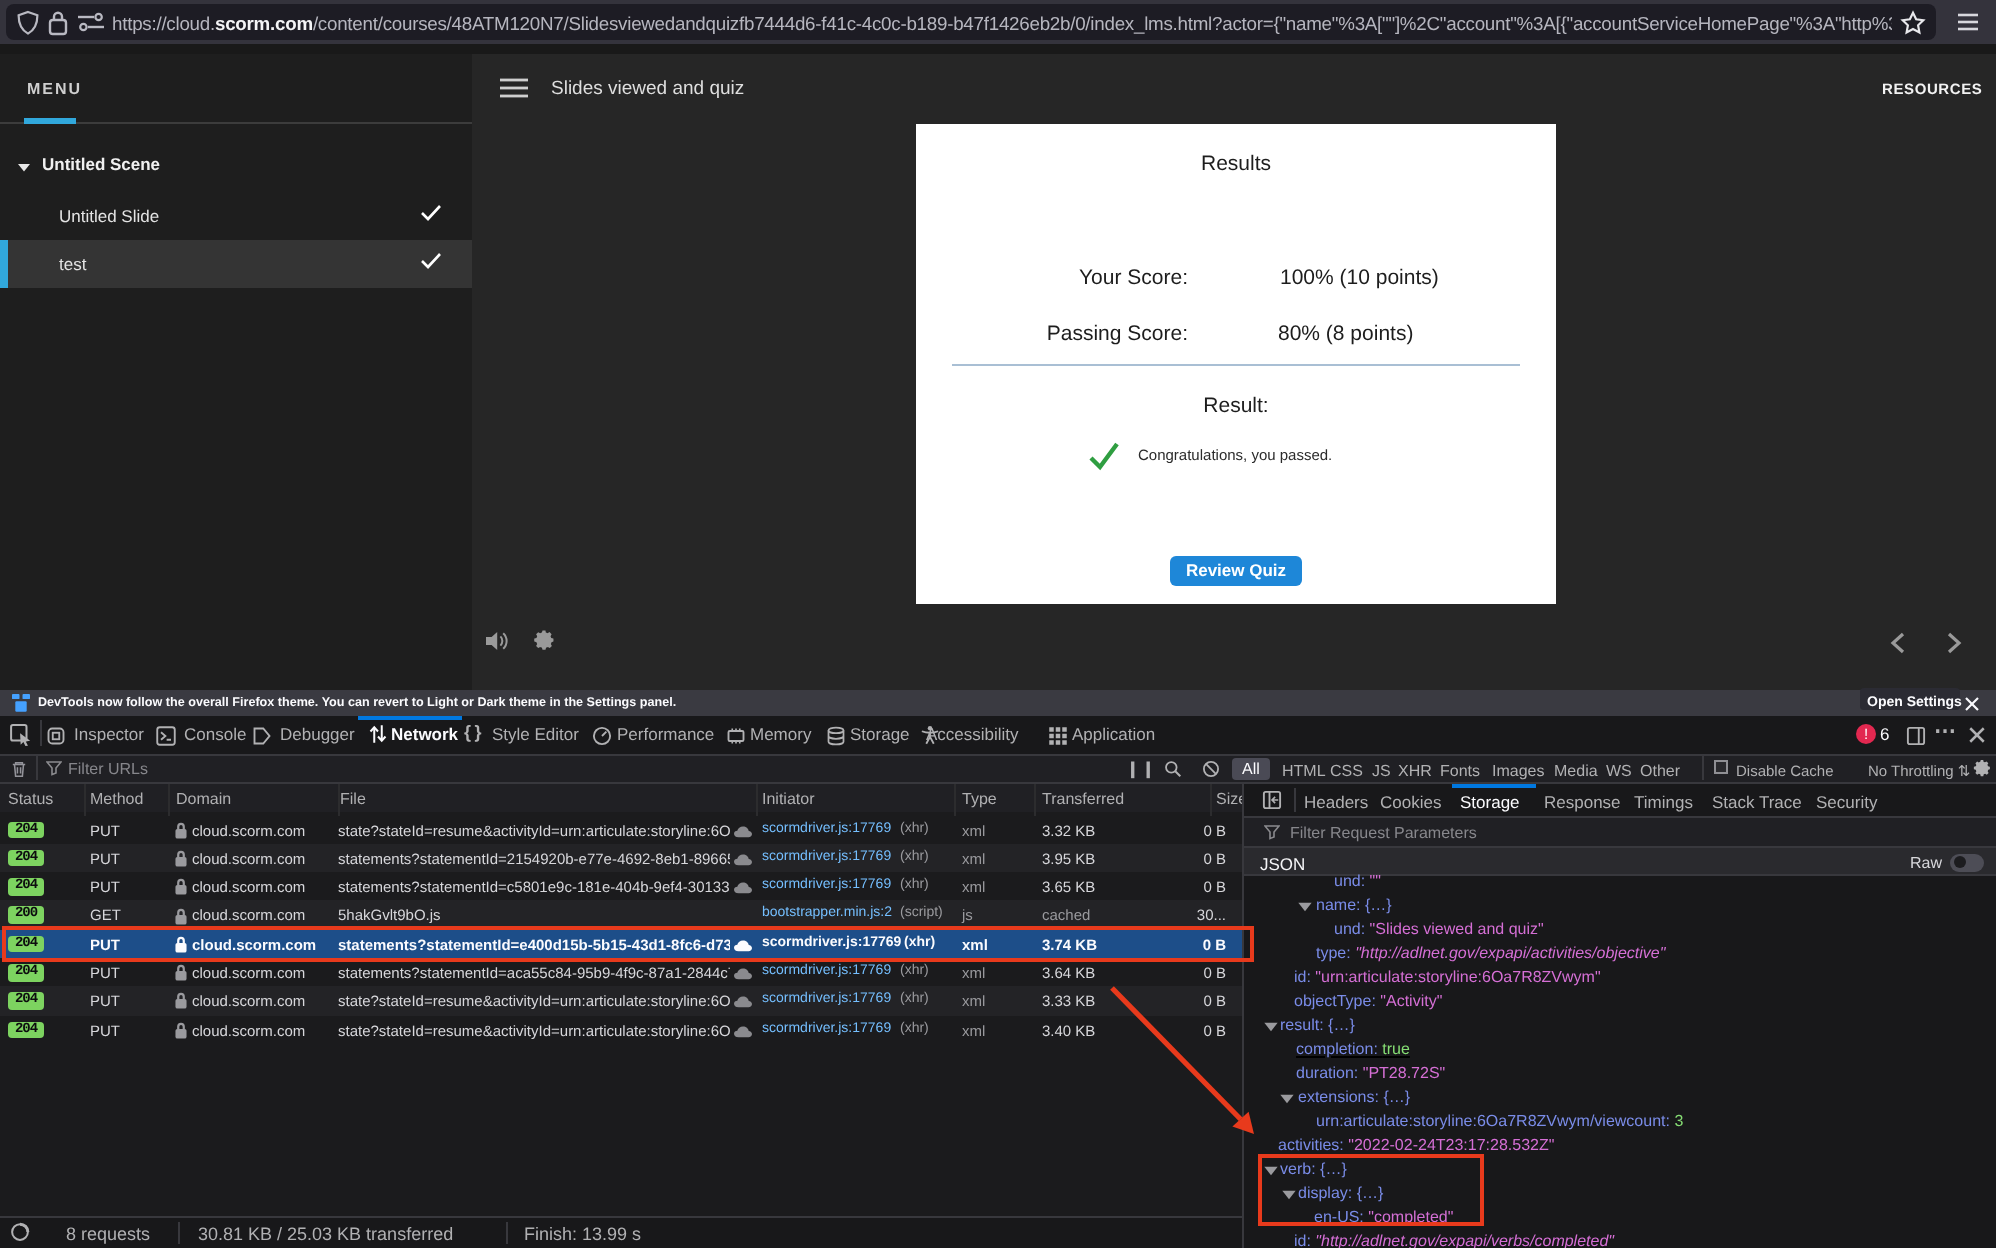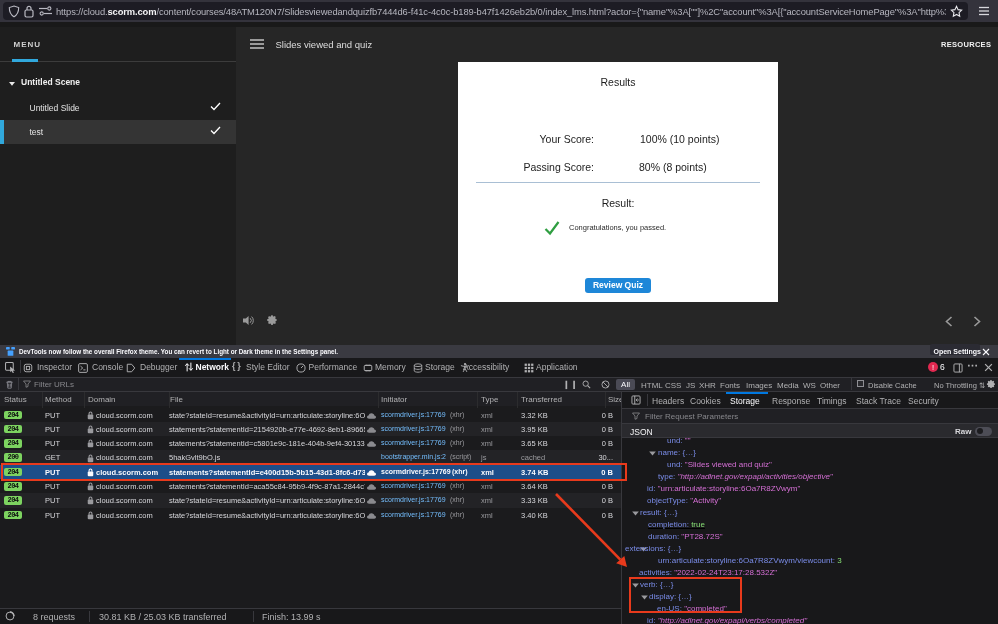--- a/index.html
+++ b/index.html
@@ -451,21 +451,21 @@
 <div class="a" style="left:908px;top:396px;font-size:8.5px;color:#b1b1b3;">Security</div>
 
 <div class="a" style="left:622px;top:408px;width:376px;height:16px;background:#202024;border-top:1px solid #38383d;border-bottom:1px solid #38383d;box-sizing:border-box;"></div>
 <svg class="a" style="left:632px;top:412px" width="8" height="8" viewBox="0 0 16 16">
       <path d="M1 2 H15 L10 8 V13 L6 14.5 V8 Z" fill="none" stroke="#8a8a8e" stroke-width="1.6"></path>
     </svg>
 <div class="a" style="left:645px;top:412px;font-size:8px;color:#87878c;">Filter Request Parameters</div>
 
 <div class="a" style="left:622px;top:424px;width:376px;height:14px;background:#2a2a2e;border-bottom:1px solid #38383d;box-sizing:border-box;"></div>
 <div class="a" style="left:630px;top:426.5px;font-size:8.5px;color:#f5f5f7;">JSON</div>
-<div class="a" style="left:955px;top:427px;font-size:8px;color:#d7d7db;font-weight:bold;">Raw</div>
+<div class="a" style="left:955px;top:427px;font-size:8px;color:#d7d7db;">Raw</div>
 <div class="a" style="left:975px;top:426.5px;width:17px;height:9px;background:#4d4d56;border-radius:5px;"></div>
 <div class="a" style="left:976.5px;top:427.8px;width:6.4px;height:6.4px;background:#1c1c1f;border-radius:50%;"></div>
 
 <div class="a" style="left:667px;top:436.3px;font-size:8px;white-space:nowrap;"><span style="color:#7a8ce8;">und: </span><span style="color:#d56fd5;">""</span></div>
 <svg class="a" style="left:649px;top:451.4px" width="7" height="5" viewBox="0 0 8 6">
       <path d="M0 0.5 L8 0.5 L4 5.5 Z" fill="#9a9a9e"></path>
     </svg>
 <div class="a" style="left:658px;top:448.2px;font-size:8px;white-space:nowrap;"><span style="color:#7a8ce8;">name: </span><span style="color:#7a8ce8;">{…}</span></div>
 <div class="a" style="left:667px;top:460.2px;font-size:8px;white-space:nowrap;"><span style="color:#7a8ce8;">und: </span><span style="color:#d56fd5;">"Slides viewed and quiz"</span></div>
 <div class="a" style="left:658px;top:472.1px;font-size:8px;white-space:nowrap;"><span style="color:#7a8ce8;">type: </span><span style="color:#d56fd5;font-style:italic;">"http://adlnet.gov/expapi/activities/objective"</span></div>
@@ -473,21 +473,21 @@
 <div class="a" style="left:647px;top:496.0px;font-size:8px;white-space:nowrap;"><span style="color:#7a8ce8;">objectType: </span><span style="color:#d56fd5;">"Activity"</span></div>
 <svg class="a" style="left:632px;top:511.2px" width="7" height="5" viewBox="0 0 8 6">
       <path d="M0 0.5 L8 0.5 L4 5.5 Z" fill="#9a9a9e"></path>
     </svg>
 <div class="a" style="left:640px;top:508.0px;font-size:8px;white-space:nowrap;"><span style="color:#7a8ce8;">result: </span><span style="color:#7a8ce8;">{…}</span></div>
 <div class="a" style="left:648px;top:519.9px;font-size:8px;white-space:nowrap;text-decoration:underline;"><span style="color:#7a8ce8;">completion: </span><span style="color:#86de74;">true</span></div>
 <div class="a" style="left:648px;top:531.9px;font-size:8px;white-space:nowrap;"><span style="color:#7a8ce8;">duration: </span><span style="color:#d56fd5;">"PT28.72S"</span></div>
 <svg class="a" style="left:640px;top:547.1px" width="7" height="5" viewBox="0 0 8 6">
       <path d="M0 0.5 L8 0.5 L4 5.5 Z" fill="#9a9a9e"></path>
     </svg>
-<div class="a" style="left:625px;top:543.9px;font-size:8px;white-space:nowrap;"><span style="color:#7a8ce8;">extensions: </span><span style="color:#7a8ce8;">{…}</span></div>
+<div class="a" style="left:649px;top:543.9px;font-size:8px;white-space:nowrap;"><span style="color:#7a8ce8;">extensions: </span><span style="color:#7a8ce8;">{…}</span></div>
 <div class="a" style="left:658px;top:555.8px;font-size:8px;white-space:nowrap;"><span style="color:#7a8ce8;">urn:articulate:storyline:6Oa7R8ZVwym/viewcount: </span><span style="color:#86de74;">3</span></div>
 <div class="a" style="left:639px;top:567.8px;font-size:8px;white-space:nowrap;"><span style="color:#7a8ce8;">activities: </span><span style="color:#d56fd5;">"2022-02-24T23:17:28.532Z"</span></div>
 <svg class="a" style="left:632px;top:582.9px" width="7" height="5" viewBox="0 0 8 6">
       <path d="M0 0.5 L8 0.5 L4 5.5 Z" fill="#9a9a9e"></path>
     </svg>
 <div class="a" style="left:640px;top:579.7px;font-size:8px;white-space:nowrap;"><span style="color:#7a8ce8;">verb: </span><span style="color:#7a8ce8;">{…}</span></div>
 <svg class="a" style="left:641px;top:594.9px" width="7" height="5" viewBox="0 0 8 6">
       <path d="M0 0.5 L8 0.5 L4 5.5 Z" fill="#9a9a9e"></path>
     </svg>
 <div class="a" style="left:649px;top:591.7px;font-size:8px;white-space:nowrap;"><span style="color:#7a8ce8;">display: </span><span style="color:#7a8ce8;">{…}</span></div>

